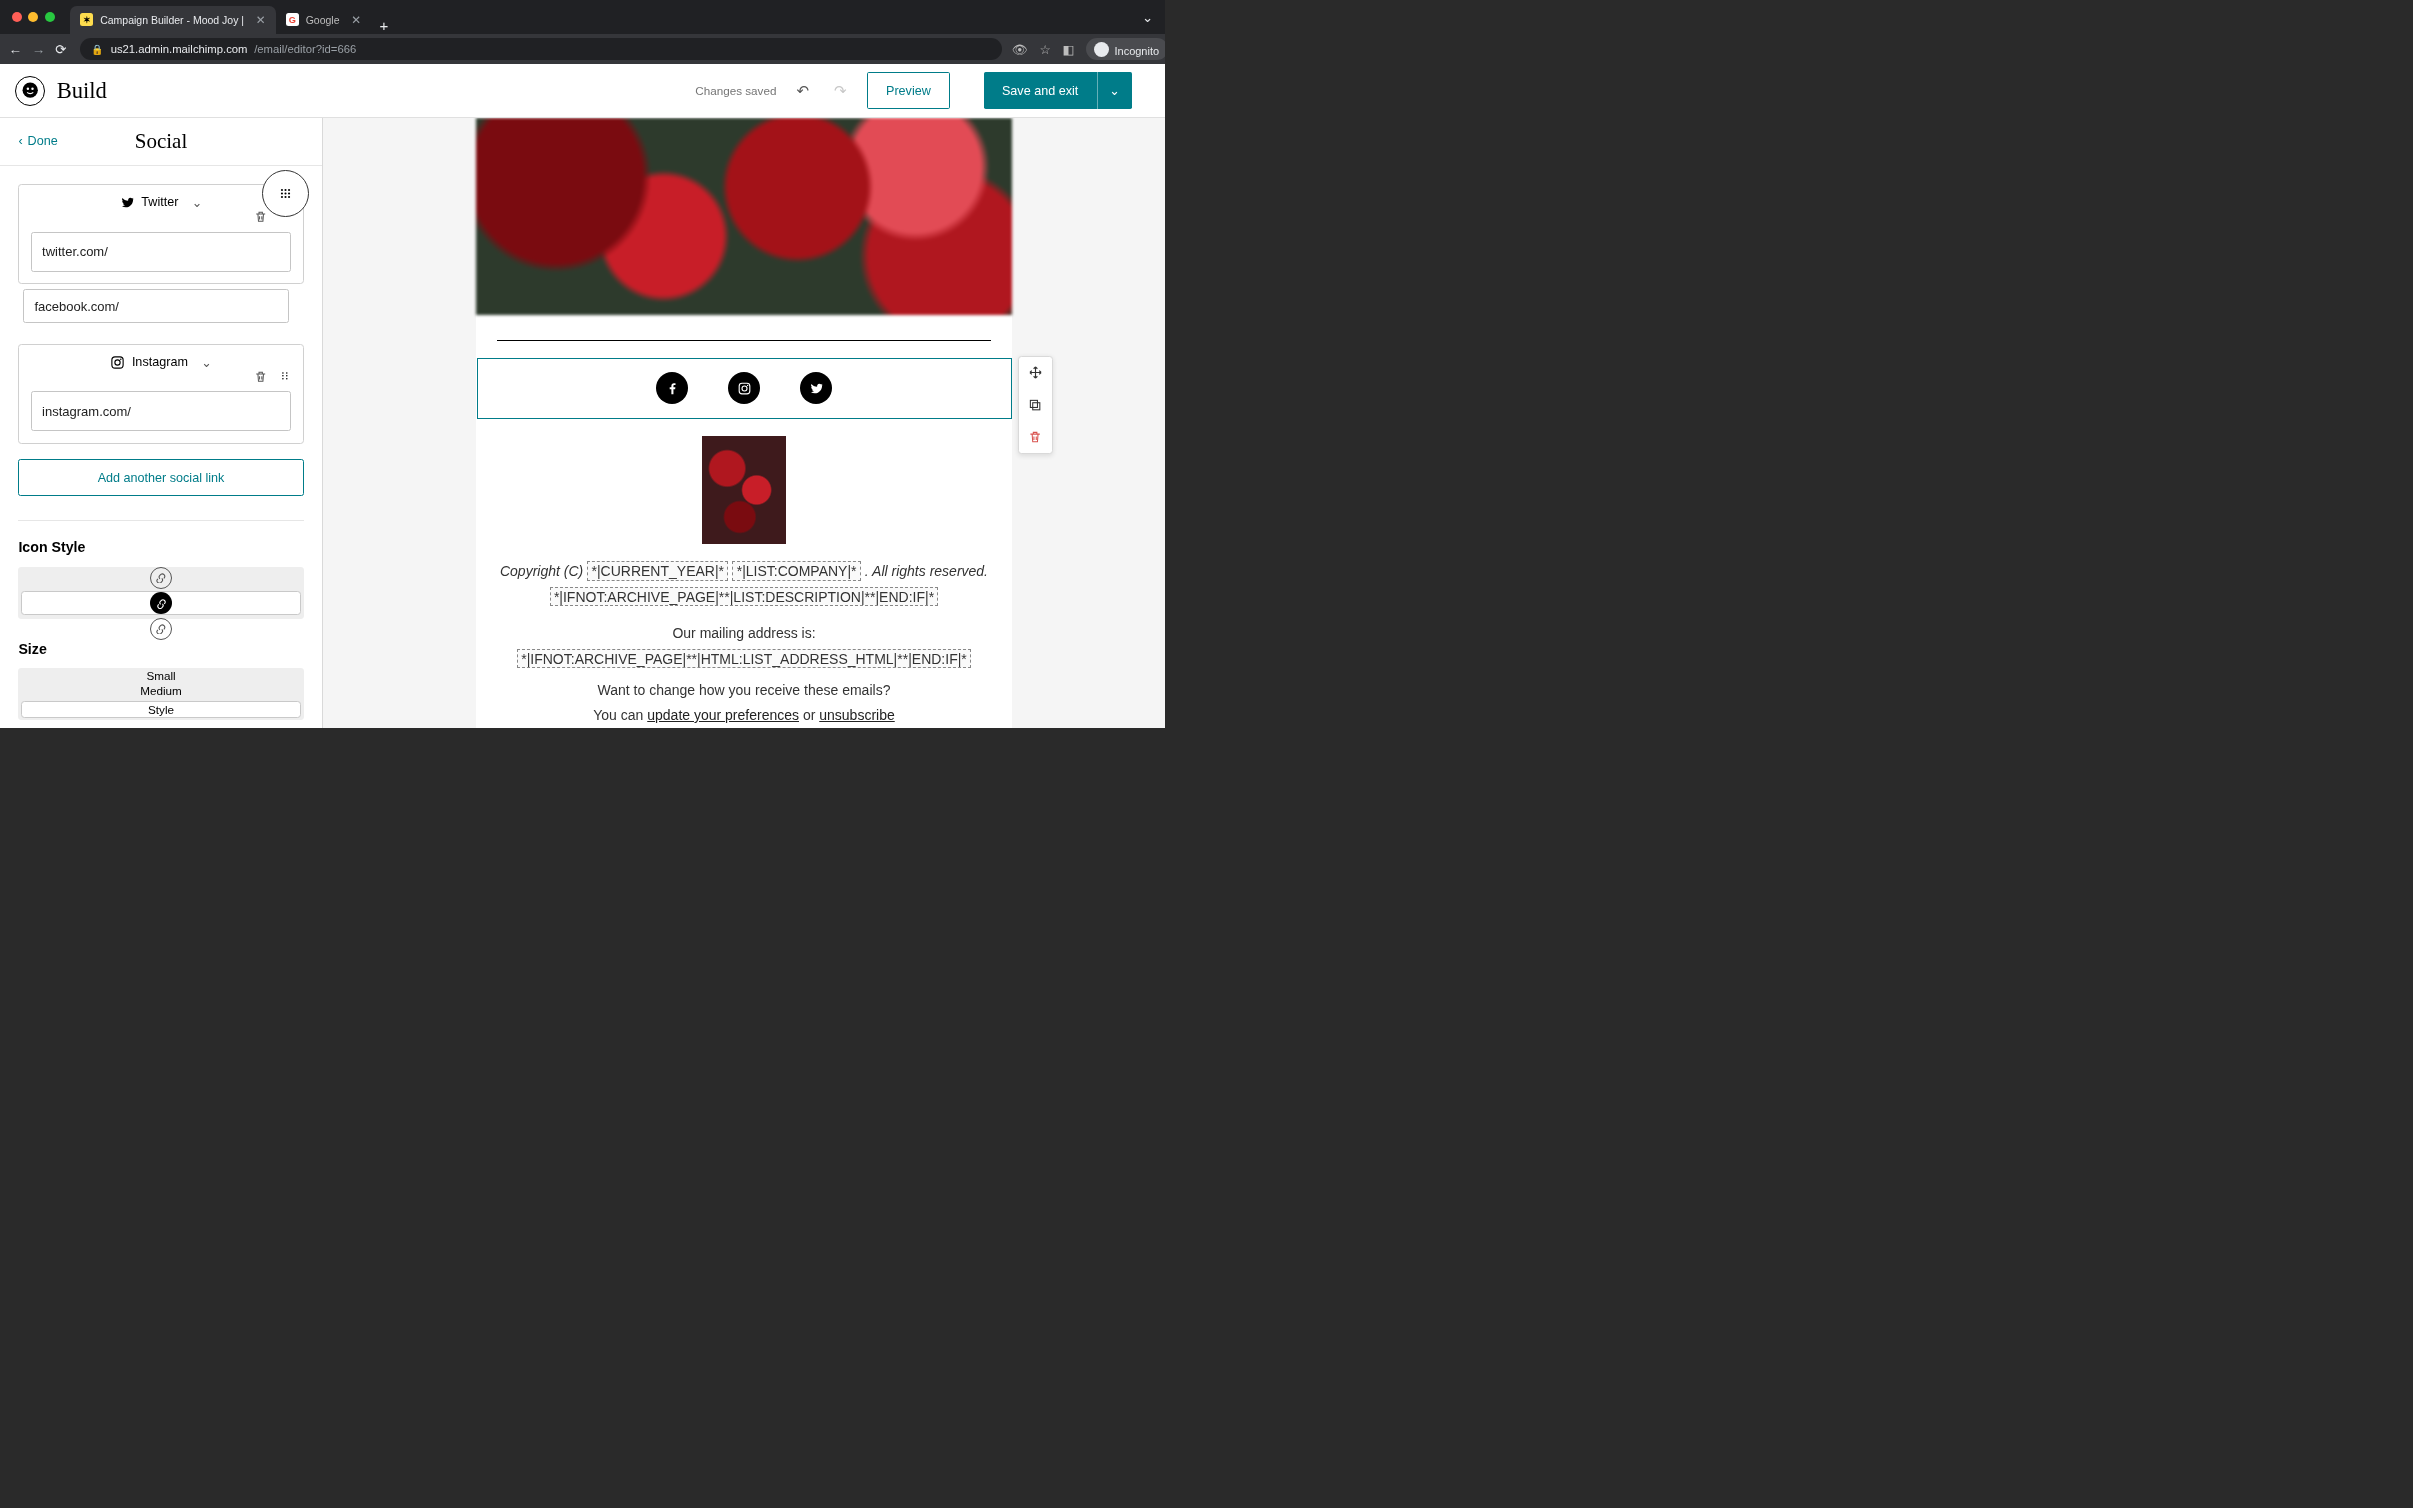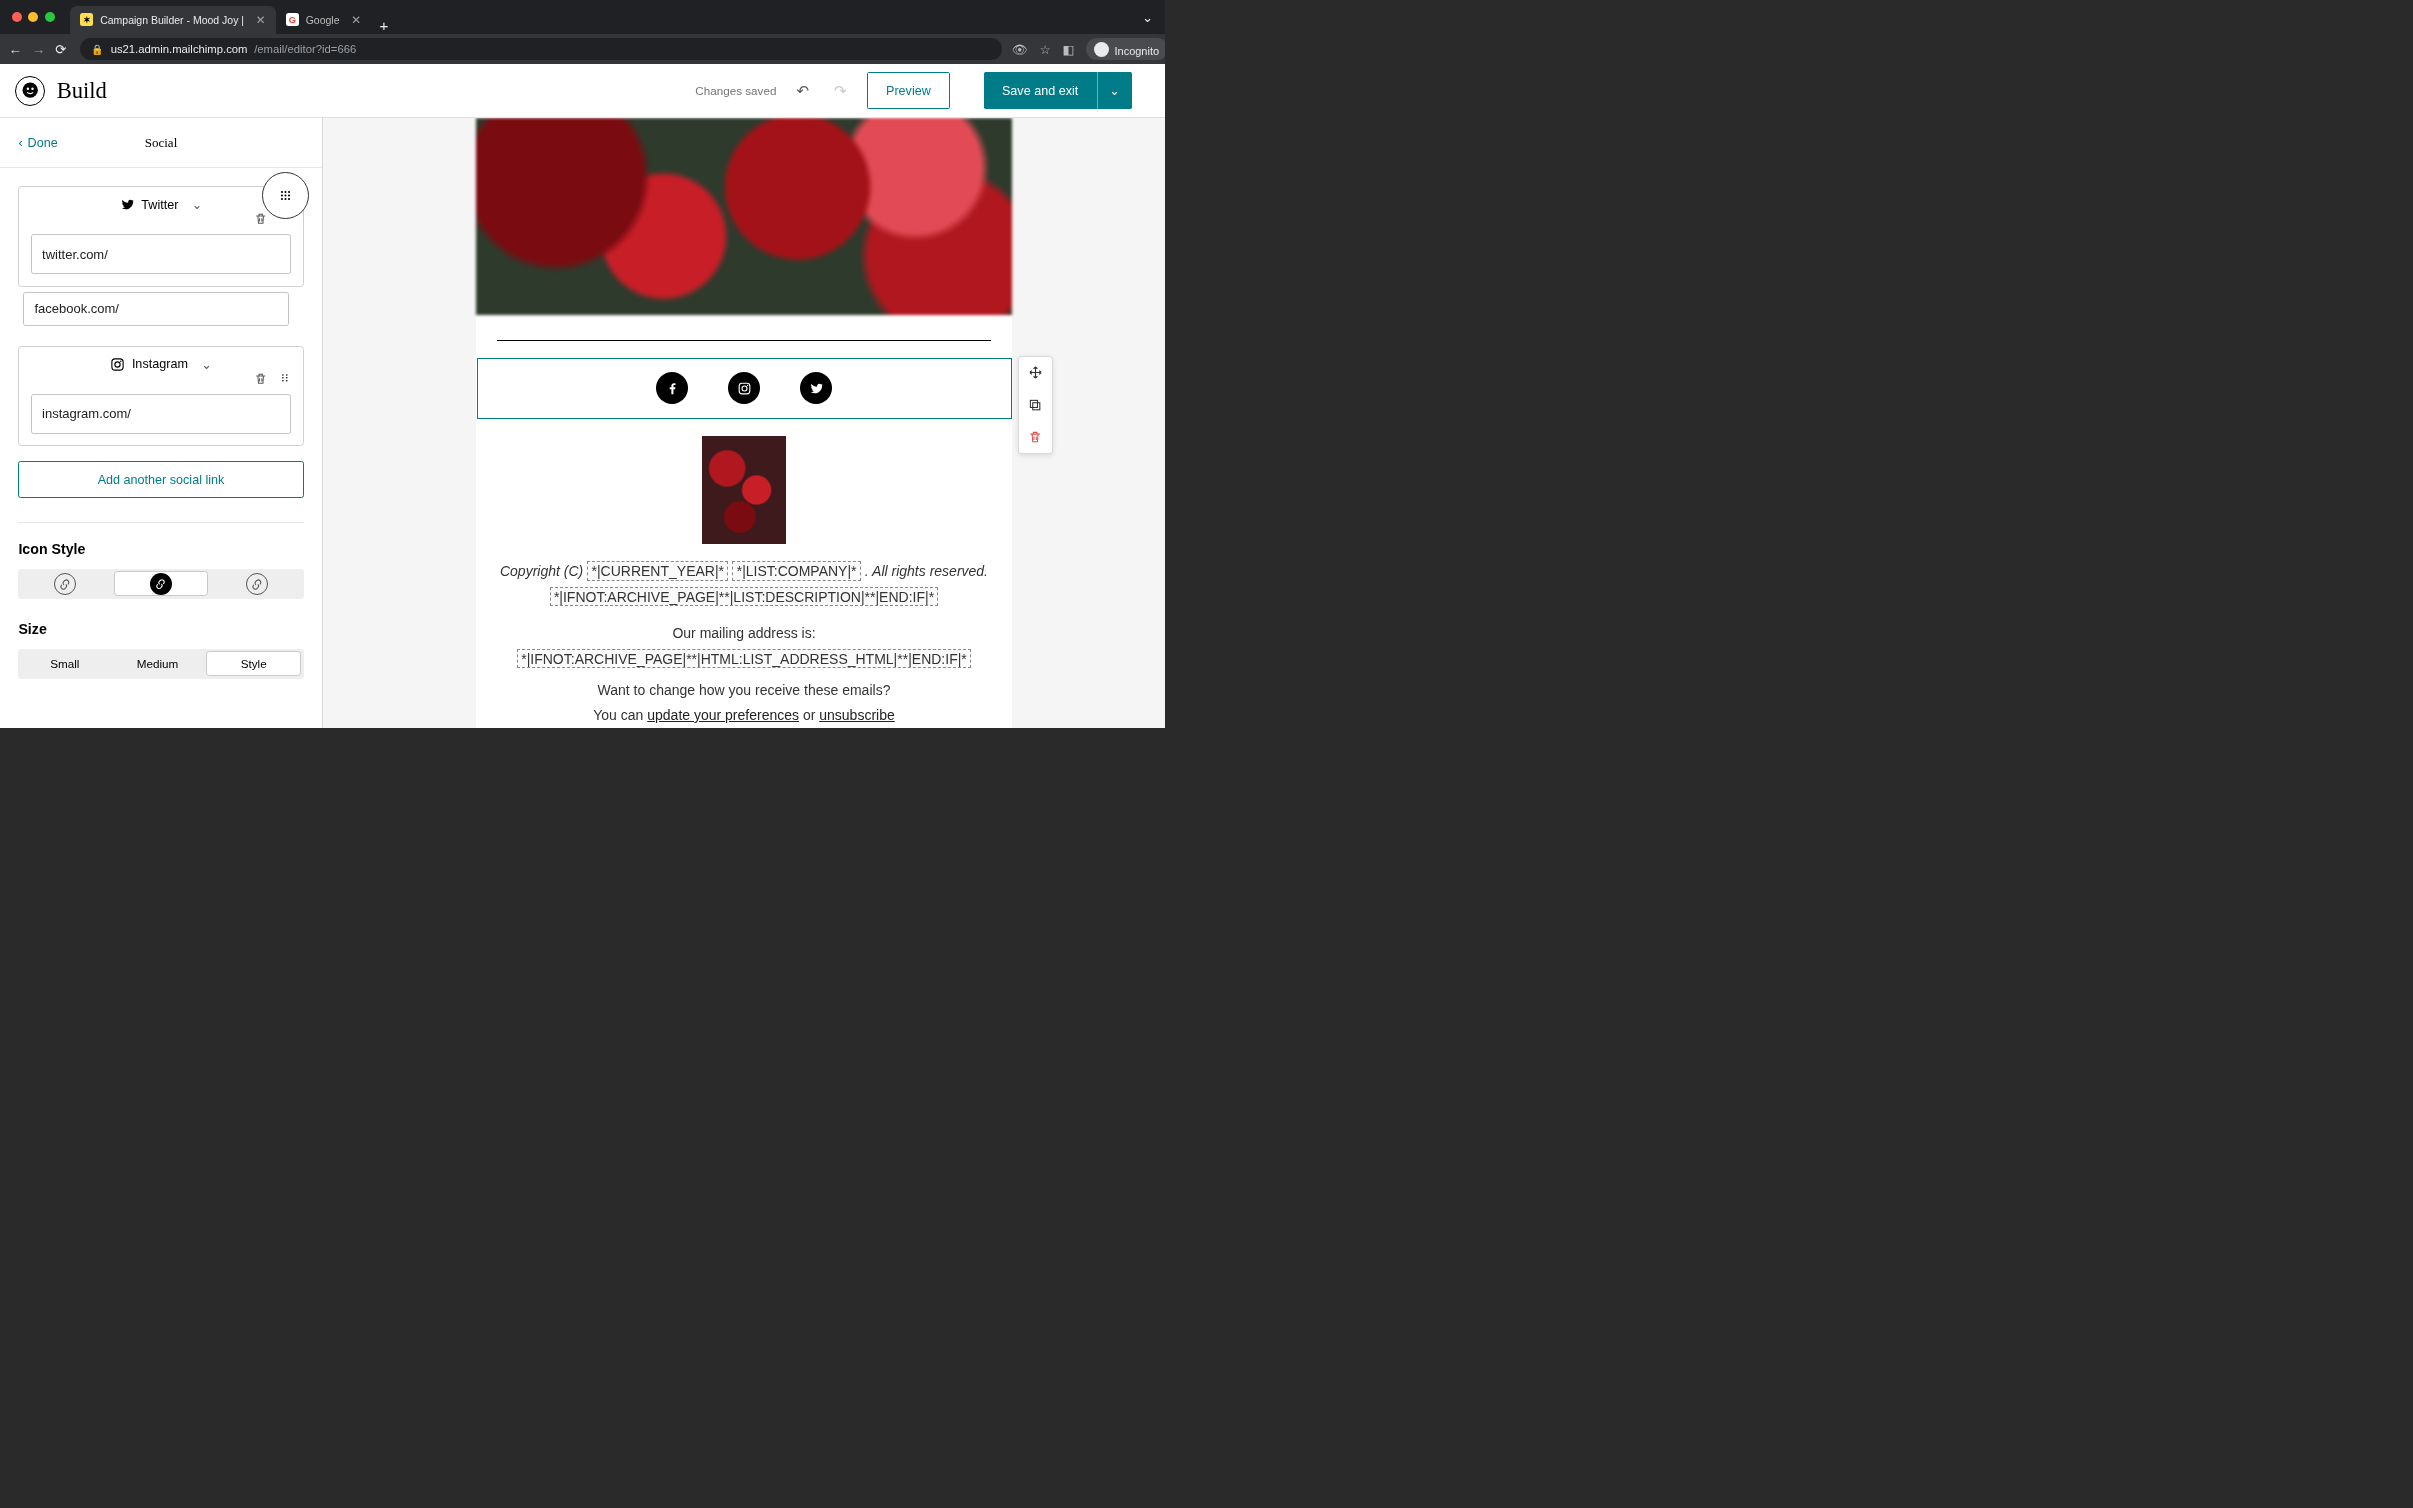--- a/index.html
+++ b/index.html
@@ -81,21 +81,21 @@
   .btn.save-caret { background:#007c89; color:#fff; padding:0 11.7px; border-left:0.8px solid rgba(255,255,255,.4); border-radius:0 1.7px 1.7px 0;}
 
   
   .workspace { display:flex; height: calc(100% - 34px - 30px - 54px); background:#f5f5f5; }
   .sidebar { width: 323px; background:#fff; border-right:0.8px solid #d9d9d9; display:flex; flex-direction:column; }
   .sidebar-head {
     display:flex; align-items:center; height:50px; border-bottom:0.8px solid #e6e6e6;
     padding:0 18.4px; position:relative;
   }
   .done-link { color:#007c89; font-size:12.6px; font-weight:500; display:flex; align-items:center; gap:5px; }
-  .panel-title { font-family: Georgia, serif; font-size:13px; position:absolute; left:50%; transform:translateX(-50%); }
+  .panel-title { font-family: Georgia, serif; font-size:21px; position:absolute; left:50%; transform:translateX(-50%); }
 
   .panel-body { padding:18.4px 18.4px 34px; overflow:auto; }
   .social-card {
     border:0.8px solid #d0d0d0; border-radius:3.4px; padding:10px 11.7px 11.7px; margin-bottom:15px;
     position:relative; background:#fff;
   }
   .card-row { display:flex; align-items:center; margin-bottom:8.4px;flex-direction:column; }
   .platform { display:flex; align-items:center; gap:6.7px; font-size:12.6px; }
   .platform .pico { width:15px; height:15px; }
   .chev { margin-left:6.7px; color:#555; }
@@ -116,21 +116,21 @@
   }
   .sub-card-stack { position:relative; margin-bottom:15px; }
   .add-link-btn {
     width:100%; height:37px; border:1.3px solid #007c89; color:#007c89;
     display:flex; align-items:center; justify-content:center; font-size:12.6px; font-weight:500;
     border-radius:2.5px; background:#fff;
   }
   .divider { border:none; border-top:0.8px solid #e6e6e6; margin:23.5px 0 18.4px; }
 
   .section-label { font-size:14.2px; font-weight:600; margin-bottom:11.7px; }
-  .seg3 { display:flex; background:#eeeeee; border-radius:3.4px; height:30px; }
+  .seg3 { display:flex; background:#eeeeee; border-radius:3.4px; height:52px;flex-direction:column; }
   .seg3 .segitem {
     flex:1; display:flex; align-items:center; justify-content:center;
     font-size:11.7px;
   }
   .seg3 .segitem.active {
     background:#fff; border:0.8px solid #c9c9c9; border-radius:3.4px; margin:2.5px;
   }
   .style-ico { width:22px; height:22px; border-radius:50%; display:flex; align-items:center; justify-content:center; }
   .style-ico.outline { border:1.7px solid #555; color:#555; }
   .style-ico.filled { background:#000; color:#fff; }

